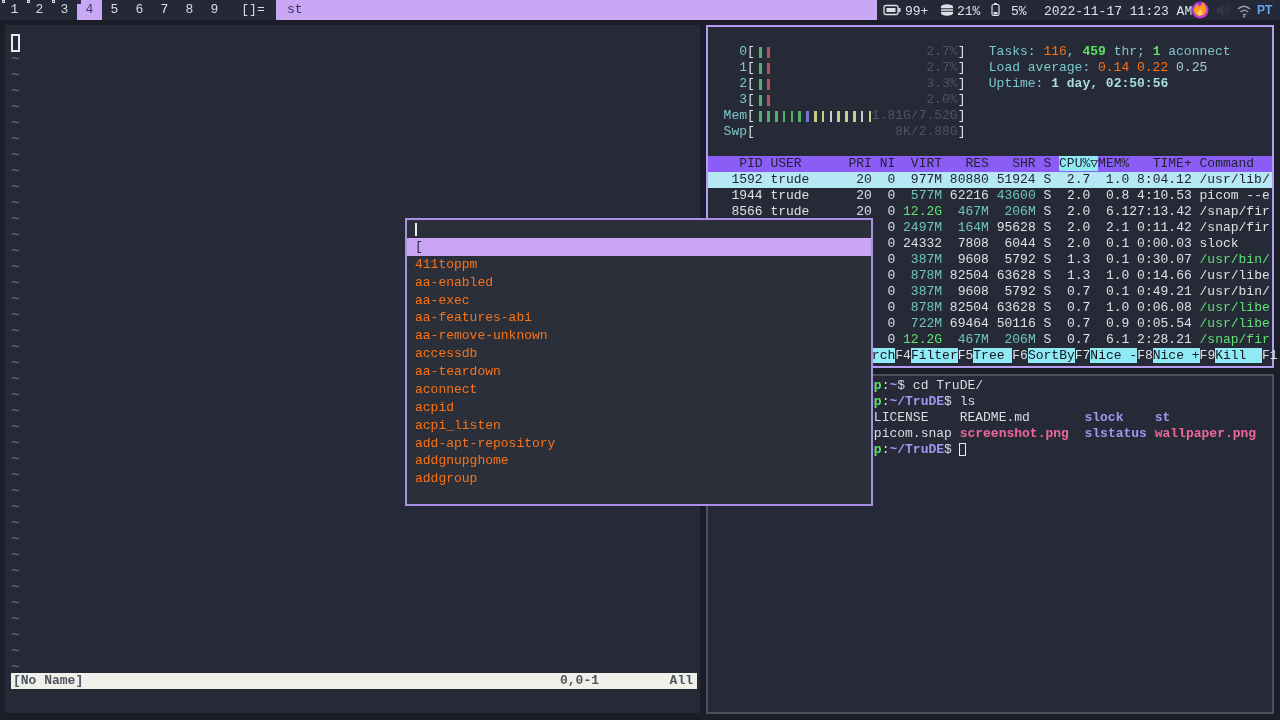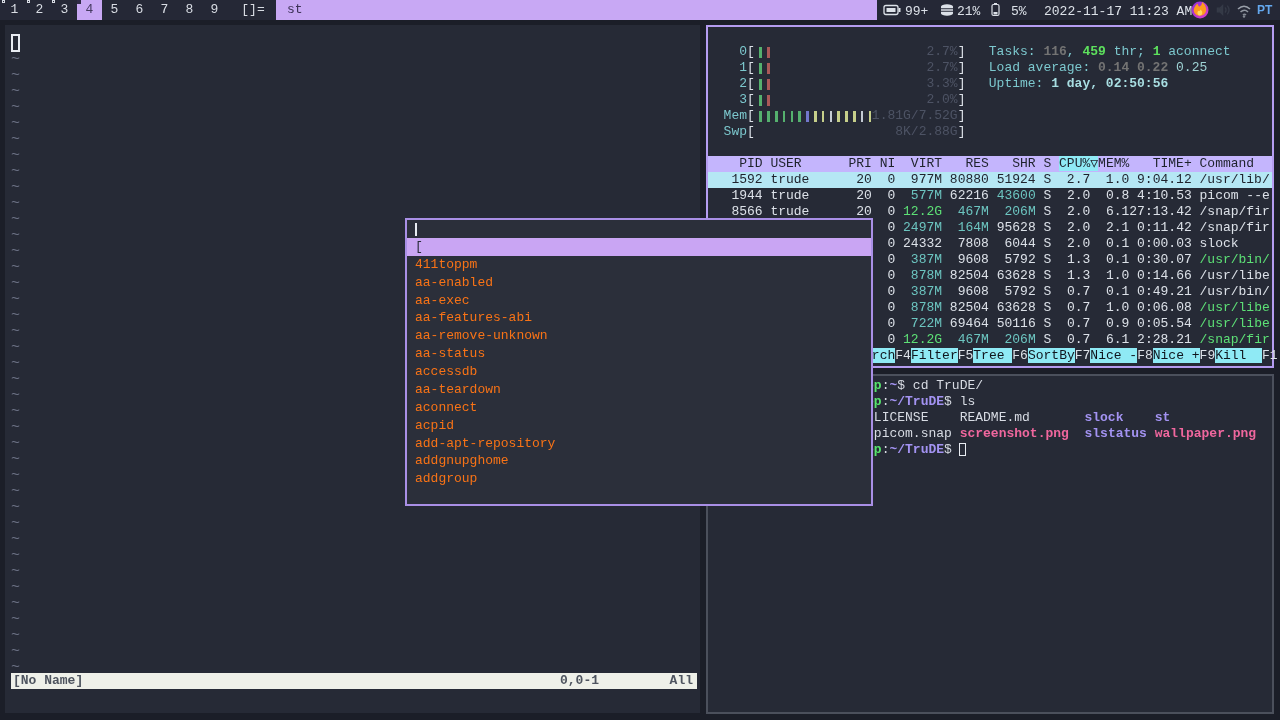--- a/index.html
+++ b/index.html
@@ -18,24 +18,24 @@
 
 #vim{position:absolute;left:5px;top:25px;width:695px;height:688px;background:#262a36}
 #vcur{position:absolute;left:11px;top:34px;width:9px;height:18px;border:2px solid #e8ecf2}
 #vstat{position:absolute;left:11px;top:673px;width:686px;height:16px;background:#eef0e9;
   font:13px/16px "Liberation Mono",monospace;color:#4e545f;font-weight:bold}
 #htop{position:absolute;left:706px;top:25px;width:568px;height:343px;background:#262a36;
   border:2px solid #b49cf0}
 #term{position:absolute;left:706px;top:374px;width:568px;height:340px;background:#262a36;
   border:2px solid #4b505c}
 .cy{color:#7cc8ce}.cyl{color:#9ed2d4}.cylb{color:#a8dee2;font-weight:bold}
-.wh{color:#dce1e8}.whb{color:#737373;font-weight:bold}
+.wh{color:#dce1e8}.whb{color:#f97316;font-weight:normal}
 .gr{color:#5de076}.grb{color:#5de05d;font-weight:bold}
 .tl{color:#6cc5c0}.fade{color:#4d5364}
-#hdr{position:absolute;left:708px;top:156px;width:564px;height:16px;background:#c4b5fd}
+#hdr{position:absolute;left:708px;top:156px;width:564px;height:16px;background:#8b5cf6}
 #hdr pre{left:0;top:0;color:#1e222c}
 .cpubg{background:#8feaf5}
 #selrow{position:absolute;left:708px;top:172px;width:564px;height:16px;background:#b5e7f4}
 #selrow pre{left:0;top:0;color:#1e222c}
 .fn{color:#dce1e8}
 .fl{background:#8feaf5;color:#10151d}
 .bar{position:absolute;width:2.5px}
 
 .pg{color:#57e46d;font-weight:bold}
 .pp{color:#a393f2;font-weight:bold}
@@ -105,21 +105,21 @@
 <span class="cy">    3</span><span class="wh">[</span><span class="fade">                      2.0%</span><span class="wh">]</span>
 <span class="cy">  Mem</span><span class="wh">[</span><span class="fade">               1.81G/7.52G</span><span class="wh">]</span>
 <span class="cy">  Swp</span><span class="wh">[</span><span class="fade">                  8K/2.88G</span><span class="wh">]</span></pre>
 <pre style="left:988.8px;top:44px"><span class="cy">Tasks: </span><span class="whb">116</span><span class="cy">, </span><span class="grb">459</span><span class="cy"> thr; </span><span class="grb">1</span><span class="cy"> aconnect</span>
 <span class="cy">Load average: </span><span class="whb">0.14 0.22 </span><span class="cyl">0.25</span>
 <span class="cy">Uptime: </span><span class="cylb">1 day, 02:50:56</span></pre>
 <div id="hdr">
     <pre>    PID USER      PRI NI  VIRT   RES   SHR S <span class="cpubg">CPU%▽</span>MEM%   TIME+ Command</pre>
   </div>
 <div id="selrow">
-    <pre>   1592 trude      20  0  977M 80880 51924 S  2.7  1.0 9:04.12 /usr/lib/</pre>
+    <pre>   1592 trude      20  0  977M 80880 51924 S  2.7  1.0 8:04.12 /usr/lib/</pre>
   </div>
 <pre style="left:708px;top:188px"><span class="wh">   1944 trude      20  0</span><span class="tl">  577M</span> <span class="wh">62216</span> <span class="tl">43600</span><span class="wh"> S  2.0  0.8 4:10.53 </span><span class="wh">picom --e</span>
 <span class="wh">   8566 trude      20  0</span><span class="gr"> 12.2G</span> <span class="tl"> 467M</span> <span class="tl"> 206M</span><span class="wh"> S  2.0  6.127:13.42 </span><span class="wh">/snap/fir</span>
 <span class="wh">   2134 trude      20  0</span><span class="tl"> 2497M</span> <span class="tl"> 164M</span> <span class="wh">95628</span><span class="wh"> S  2.0  2.1 0:11.42 </span><span class="wh">/snap/fir</span>
 <span class="wh">   2612 trude      20  0</span><span class="wh"> 24332</span> <span class="wh"> 7808</span> <span class="wh"> 6044</span><span class="wh"> S  2.0  0.1 0:00.03 </span><span class="wh">slock</span>
 <span class="wh">   1781 trude      20  0</span><span class="tl">  387M</span> <span class="wh"> 9608</span> <span class="wh"> 5792</span><span class="wh"> S  1.3  0.1 0:30.07 </span><span class="gr">/usr/bin/</span>
 <span class="wh">   1623 trude      20  0</span><span class="tl">  878M</span> <span class="wh">82504</span> <span class="wh">63628</span><span class="wh"> S  1.3  1.0 0:14.66 </span><span class="wh">/usr/libe</span>
 <span class="wh">   1780 trude      20  0</span><span class="tl">  387M</span> <span class="wh"> 9608</span> <span class="wh"> 5792</span><span class="wh"> S  0.7  0.1 0:49.21 </span><span class="wh">/usr/bin/</span>
 <span class="wh">   1620 trude      20  0</span><span class="tl">  878M</span> <span class="wh">82504</span> <span class="wh">63628</span><span class="wh"> S  0.7  1.0 0:06.08 </span><span class="gr">/usr/libe</span>
 <span class="wh">   1652 trude      20  0</span><span class="tl">  722M</span> <span class="wh">69464</span> <span class="wh">50116</span><span class="wh"> S  0.7  0.9 0:05.54 </span><span class="gr">/usr/libe</span>
@@ -160,25 +160,25 @@
 <div id="dmenu">
     <div class="drow">
       <div class="dcur"></div>
     </div>
     <div class="drow dsel">[</div>
     <div class="drow">411toppm</div>
     <div class="drow">aa-enabled</div>
     <div class="drow">aa-exec</div>
     <div class="drow">aa-features-abi</div>
     <div class="drow">aa-remove-unknown</div>
-    <div class="drow">aa-status</div>
     <div class="drow">accessdb</div>
     <div class="drow">aa-teardown</div>
     <div class="drow">aconnect</div>
     <div class="drow">acpid</div>
+    <div class="drow">acpi_listen</div>
     <div class="drow">add-apt-repository</div>
     <div class="drow">addgnupghome</div>
     <div class="drow">addgroup</div>
   </div>
 
 <div id="bar">
   <div class="tag" style="left:2px"><div class="sq"></div>1</div>
   <div class="tag" style="left:27px"><div class="sq"></div>2</div>
   <div class="tag" style="left:52px"><div class="sq"></div>3</div>
   <div class="tag sel" style="left:77px"><div class="sq fill"></div>4</div>

